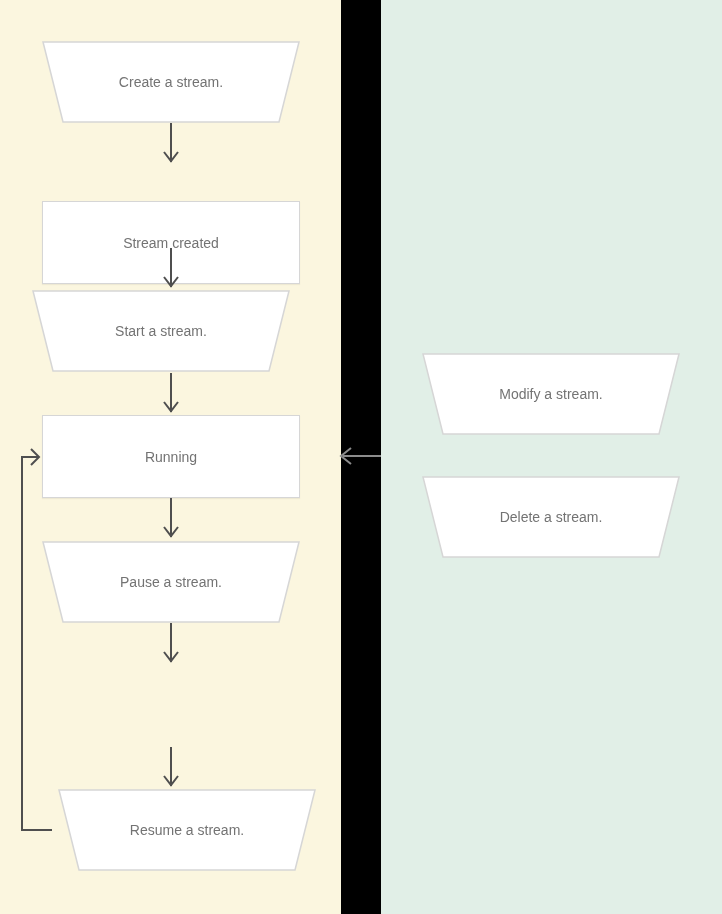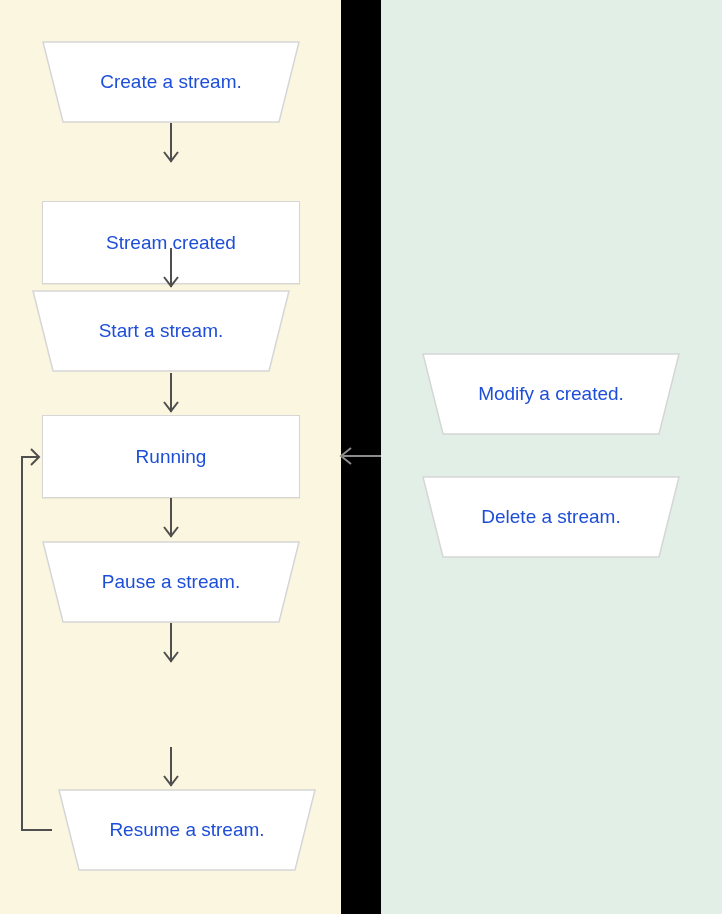--- a/index.html
+++ b/index.html
@@ -33,22 +33,22 @@
   .node {
     position: absolute;
     width: 258px;
   }
   .node .label {
     position: absolute;
     left: 0; top: 0; right: 0; bottom: 0;
     display: flex;
     align-items: center;
     justify-content: center;
-    font-size: 19px;
-    color: #1d4ed8;
+    font-size: 14px;
+    color: #737373;
     white-space: nowrap;
     pointer-events: none;
   }
   .rect-node {
     box-sizing: border-box;
     height: 83px;
     background: #FFFFFF;
     border: 1.5px solid #D6D6D6;
     box-shadow: 0 1px 1px rgba(0,0,0,0.05);
   }
@@ -146,21 +146,21 @@
     <line x1="45" y1="10" x2="5" y2="10" stroke="#8C8C8C" stroke-width="2"></line>
     <polyline points="13,2 3,10 13,18" fill="none" stroke="#8C8C8C" stroke-width="2"></polyline>
   </svg>
 
   <div class="panel right">
 
     <div class="node trap-node" style="left:41px; top:353px;">
       <svg width="258" height="82">
         <polygon points="1,1 257,1 237,81 21,81" fill="#FFFFFF" stroke="#D6D6D6" stroke-width="1.5"></polygon>
       </svg>
-      <span class="label">Modify a created.</span>
+      <span class="label">Modify a stream.</span>
     </div>
 
     <div class="node trap-node" style="left:41px; top:476px;">
       <svg width="258" height="82">
         <polygon points="1,1 257,1 237,81 21,81" fill="#FFFFFF" stroke="#D6D6D6" stroke-width="1.5"></polygon>
       </svg>
       <span class="label">Delete a stream.</span>
     </div>
 
   </div>

